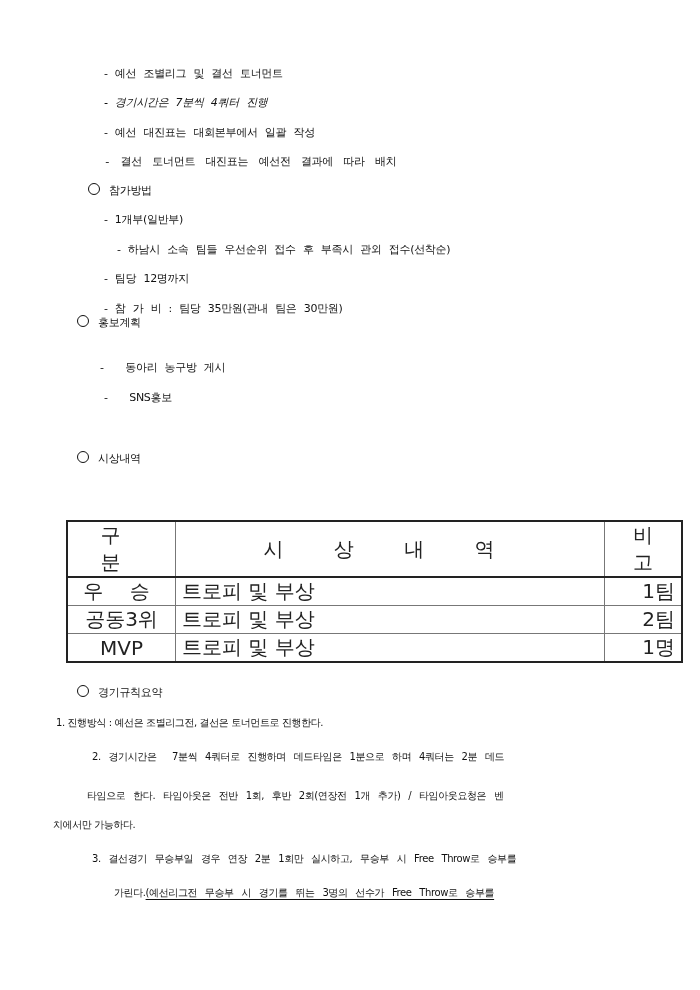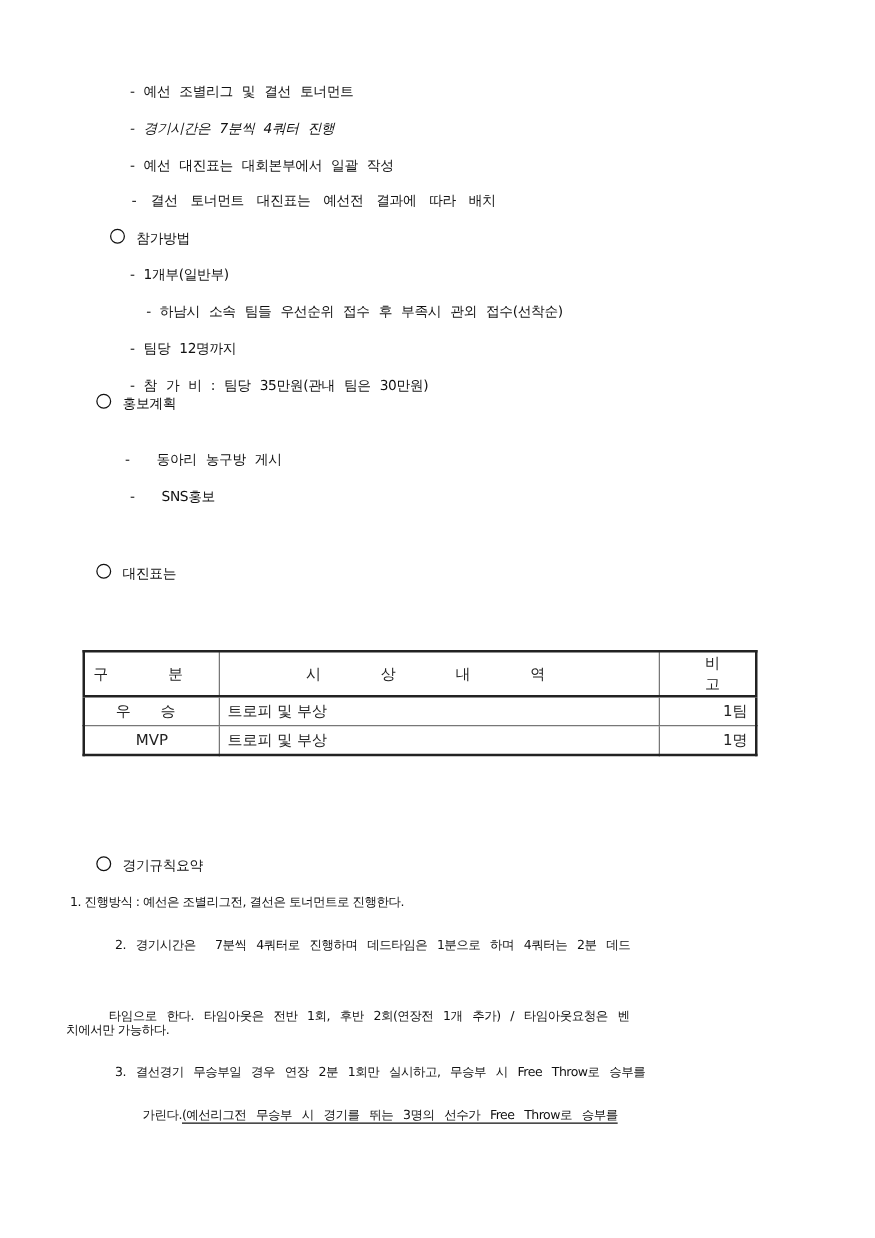--- a/index.html
+++ b/index.html
@@ -13,23 +13,23 @@
     font-size: 11px; line-height: 20px; letter-spacing: -0.3px;
   }
   .circle {
     display: inline-block; width: 10px; height: 10px;
     border: 1.6px solid #111; border-radius: 50%;
     margin-right: 9px; vertical-align: -1px;
   }
   .wide { word-spacing: 4px; }
   table.awards {
     position: absolute; left: 66px; top: 520px;
-    width: 540px; border-collapse: collapse;
+    width: 617px; border-collapse: collapse;
     border: 2px solid #222;
-    font-family: "DejaVu Sans", sans-serif; font-size: 12px; color: #222;
+    font-family: "DejaVu Sans", sans-serif; font-size: 20px; color: #222;
   }
   table.awards td, table.awards th {
     border: 1px solid #777; height: 22px; padding: 0 6px;
     font-weight: normal;
   }
   table.awards tr.head th { border-bottom: 2px solid #222; }
   .c1 { width: 95px; text-align: center; }
   .c2 { text-align: left; }
   .c3 { width: 64px; text-align: right; }
   .hdr-spaced { letter-spacing: 10px; }
@@ -54,46 +54,51 @@
 <div class="line wide" style="left:104px; top:269px;">- 팀당 12명까지</div>
 <div class="line wide" style="left:104px; top:299px;">- 참 가 비 : 팀당 35만원(관내 팀은 30만원)</div>
 
 <div class="line" style="left:77px; top:313px;">
   <span class="circle"></span><span>홍보계획</span>
 </div>
 <div class="line wide" style="left:100px; top:358px; white-space:pre;">-   동아리 농구방 게시</div>
 <div class="line wide" style="left:104px; top:388px; white-space:pre;">-   SNS홍보</div>
 
 <div class="line" style="left:77px; top:449px;">
-  <span class="circle"></span><span>대진표는</span>
+  <span class="circle"></span><span>시상내역</span>
 </div>
 
 <table class="awards">
   <tbody>
       <tr class="head">
     <th class="c1 hdr-wide">구 분</th>
     <th class="c2 hdr-wide" style="text-align:center;">시 상 내 역</th>
     <th class="c3 hdr-wide">비 고</th>
   </tr>
   <tr>
     <td class="c1 hdr-spaced">우 승</td>
     <td class="c2">트로피 및 부상</td>
     <td class="c3">1팀</td>
   </tr>
   <tr>
+    <td class="c1">공동3위</td>
+    <td class="c2">트로피 및 부상</td>
+    <td class="c3">2팀</td>
+  </tr>
+  <tr>
     <td class="c1">MVP</td>
     <td class="c2">트로피 및 부상</td>
     <td class="c3">1명</td>
   </tr>
 </tbody>
   </table>
 
 <div class="line" style="left:77px; top:683px;">
   <span class="circle"></span><span>경기규칙요약</span>
 </div>
 <div class="para" style="left:56px; top:713px;">1. 진행방식 : 예선은 조별리그전, 결선은 토너먼트로 진행한다.</div>
 <div class="para justify" style="left:58px; top:747px; white-space:pre;">2. 경기시간은  7분씩 4쿼터로 진행하며 데드타임은 1분으로 하며 4쿼터는 2분 데드</div>
-<div class="para justify" style="left:53px; top:804px;">타임으로 한다. 타임아웃은 전반 1회, 후반 2회(연장전 1개 추가) / 타임아웃요청은 벤</div>
+<div class="para justify" style="left:53px; top:786px;">타임으로 한다. 타임아웃은 전반 1회, 후반 2회(연장전 1개 추가) / 타임아웃요청은 벤</div>
 <div class="para" style="left:53px; top:815px;">치에서만 가능하다.</div>
 <div class="para justify" style="left:58px; top:849px;">3. 결선경기 무승부일 경우 연장 2분 1회만 실시하고, 무승부 시 Free Throw로 승부를</div>
 <div class="para justify" style="left:80px; top:883px;">
   <span>가린다.</span><u>(예선리그전 무승부 시 경기를 뛰는 3명의 선수가 Free Throw로 승부를</u>
 </div>
 
 </body></html>

